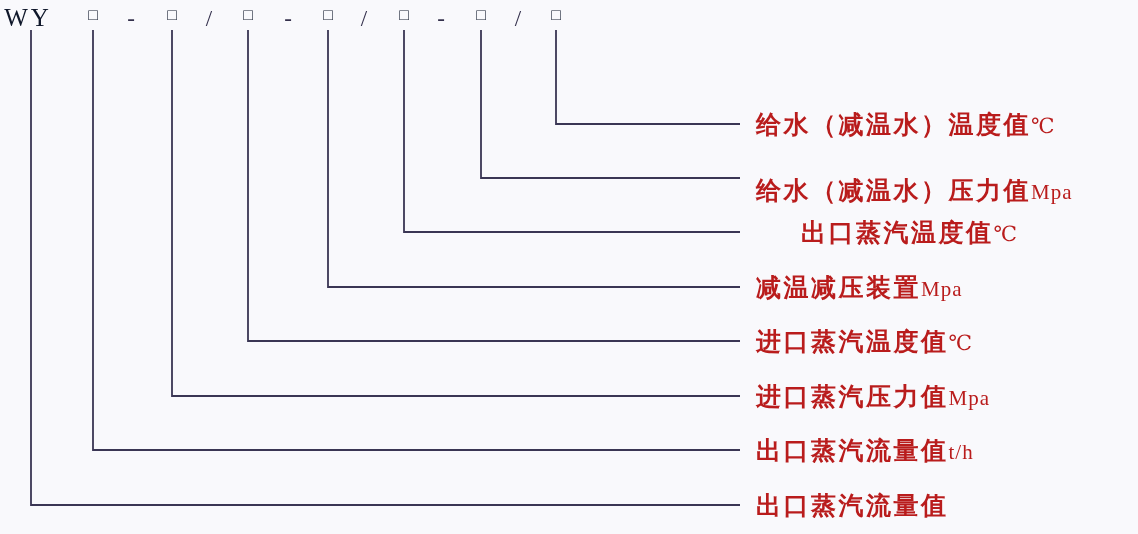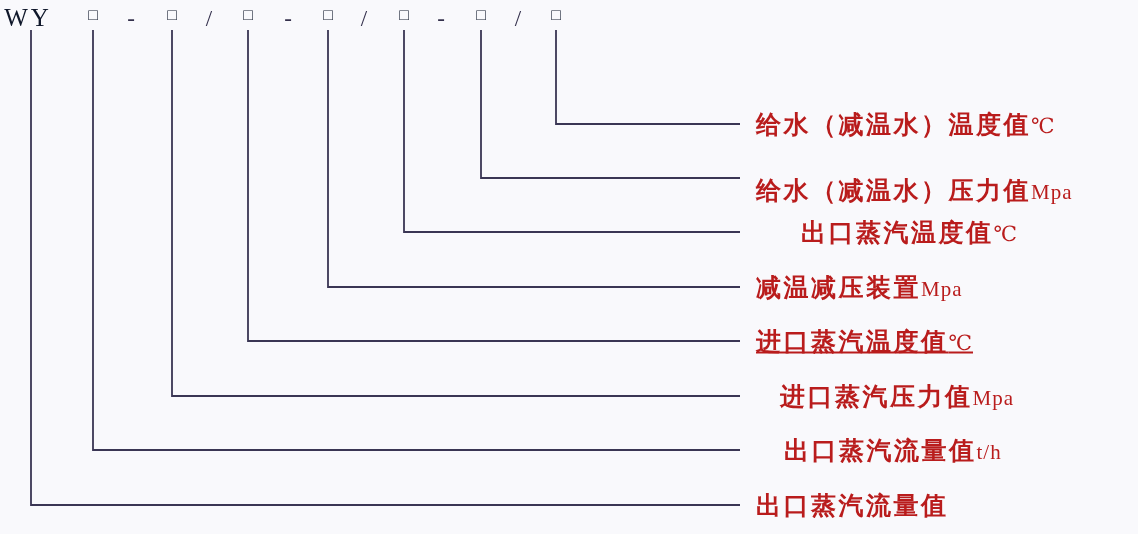--- a/index.html
+++ b/index.html
@@ -141,20 +141,20 @@
       <path d="M 172 30 L 172 396 L 740 396" fill="none" stroke="#3a3654" stroke-width="1.8"></path>
       <path d="M 93 30 L 93 450 L 740 450" fill="none" stroke="#3a3654" stroke-width="1.8"></path>
       <path d="M 31 30 L 31 505 L 740 505" fill="none" stroke="#3a3654" stroke-width="1.8"></path>
     </svg>
 
   <div id="labels-layer">
       <div class="label-text" style="top: 124px;"><span>给水（减温水）温度值</span><span class="unit">℃</span></div>
       <div class="label-text" style="top: 190px;"><span>给水（减温水）压力值</span><span class="unit">Mpa</span></div>
       <div class="label-text" style="top: 232px; margin-left: 45px;"><span>出口蒸汽温度值</span><span class="unit">℃</span></div>
       <div class="label-text" style="top: 287px;"><span>减温减压装置</span><span class="unit">Mpa</span></div>
-      <div class="label-text" style="top: 341px; text-decoration: underline;"><span>进口蒸汽温度值</span><span class="unit">℃</span></div>
-      <div class="label-text" style="top: 396px; margin-left: 24px;"><span>进口蒸汽压力值</span><span class="unit">Mpa</span></div>
-      <div class="label-text" style="top: 450px; margin-left: 28px;"><span>出口蒸汽流量值</span><span class="unit">t/h</span></div>
+      <div class="label-text" style="top: 341px;"><span>进口蒸汽温度值</span><span class="unit">℃</span></div>
+      <div class="label-text" style="top: 396px;"><span>进口蒸汽压力值</span><span class="unit">Mpa</span></div>
+      <div class="label-text" style="top: 450px;"><span>出口蒸汽流量值</span><span class="unit">t/h</span></div>
       <div class="label-text" style="top: 505px;"><span>出口蒸汽流量值</span></div>
     </div>
 
 
 </div>
 
 </body></html>

